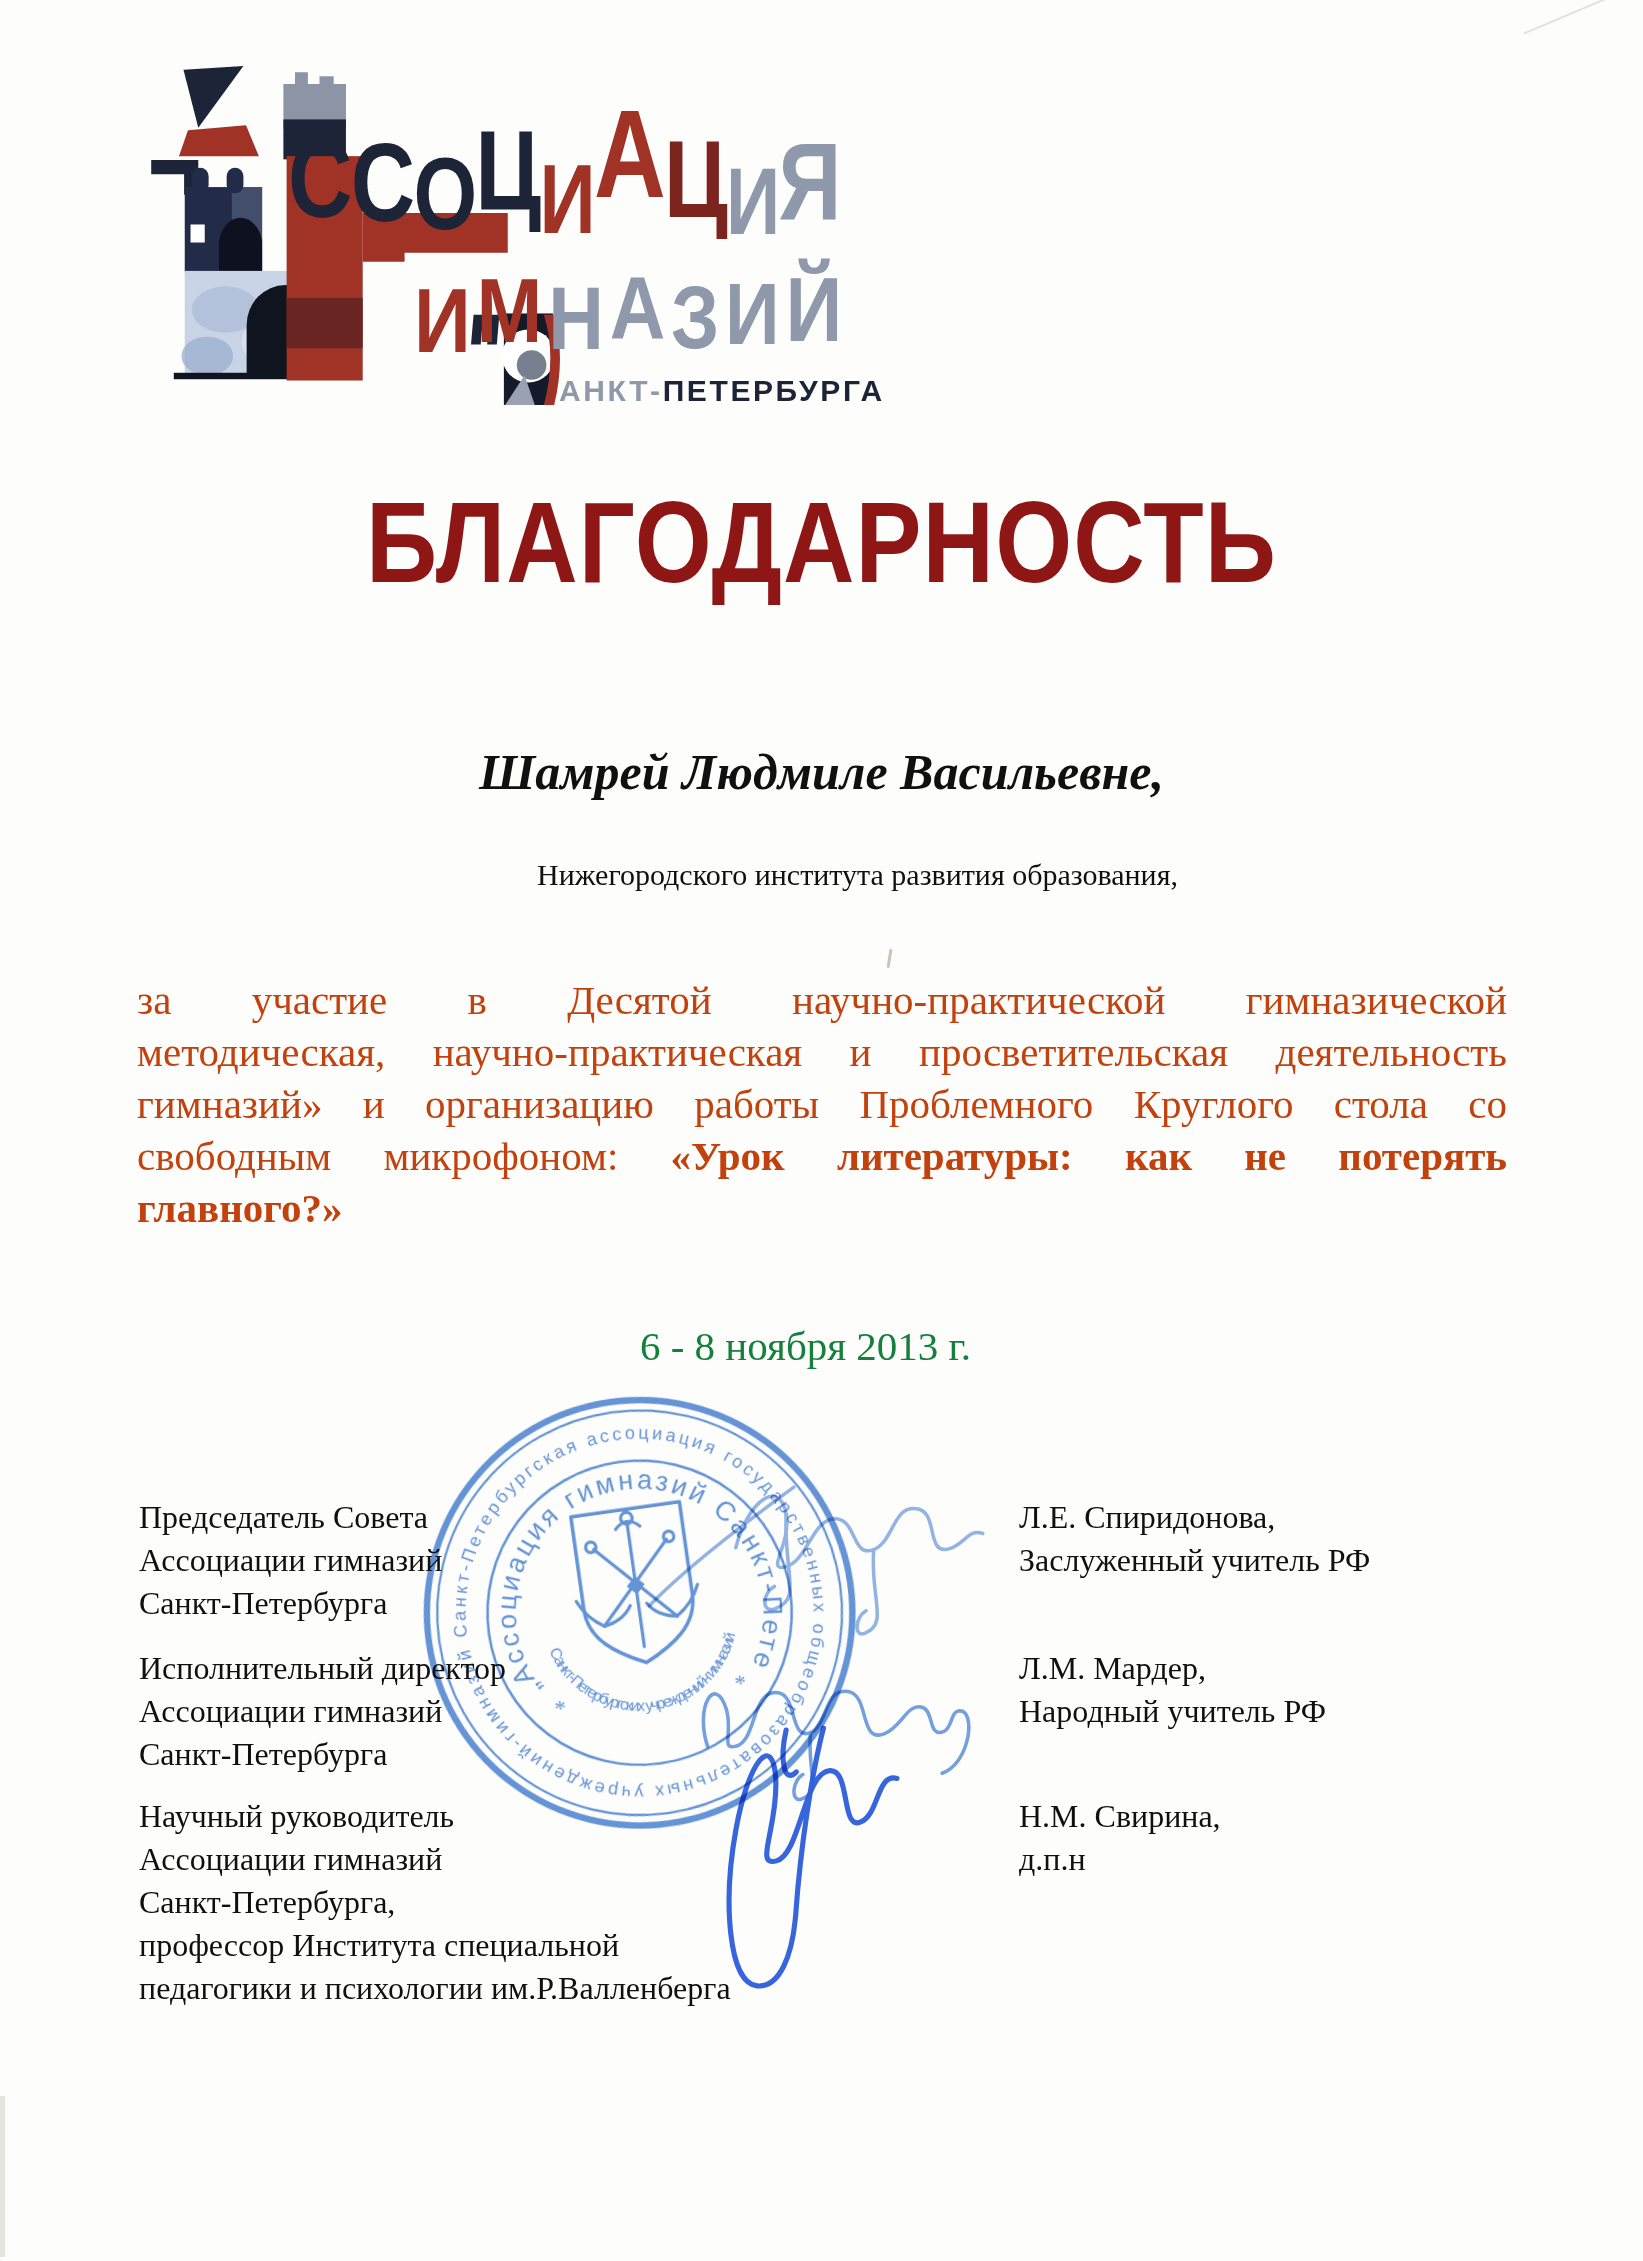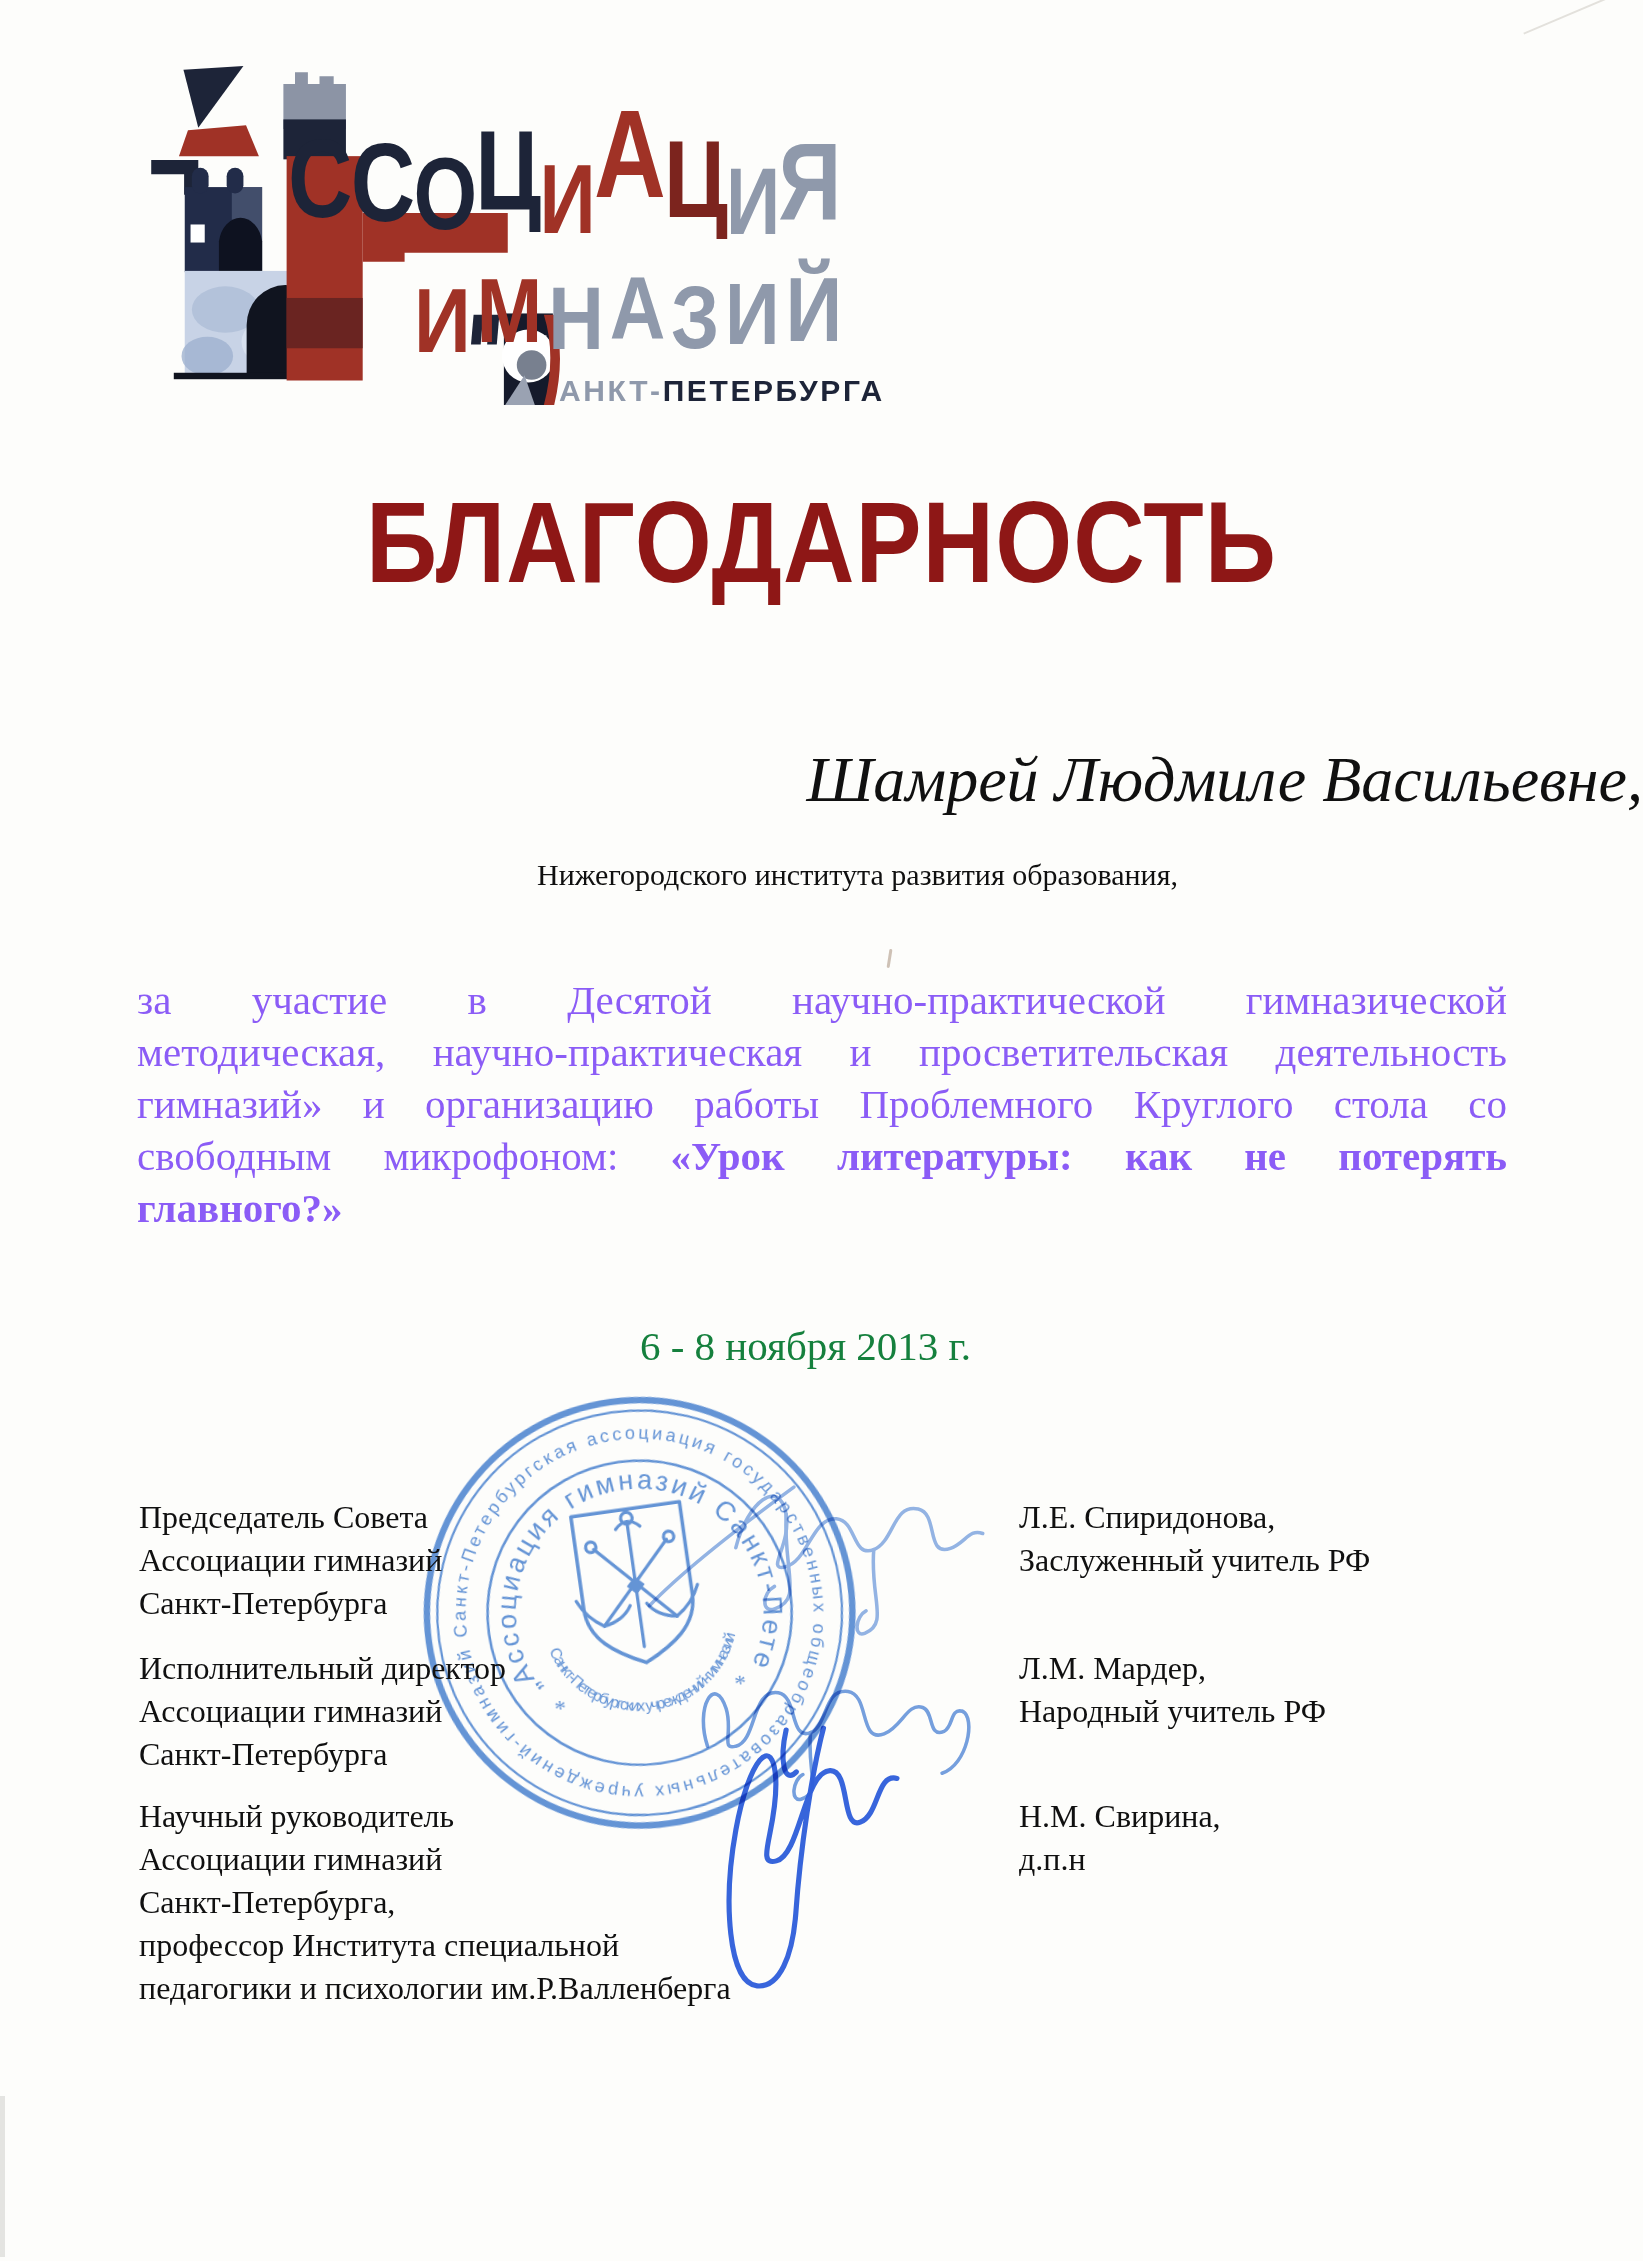--- a/index.html
+++ b/index.html
@@ -22,29 +22,29 @@
   #logo-w2{letter-spacing:5.8px;}
   #logo-w3{font-family:"Liberation Sans",sans-serif; font-weight:700; font-size:30px; letter-spacing:2.6px;text-align:center;}
   
   .title{
     left:0; width:1643px; top:485px; text-align:center;
     font-family:"Liberation Sans",sans-serif; font-weight:700;
     font-size:115px; letter-spacing:1.3px; color:var(--title-red,#8e1716);
     transform:scaleX(.86); transform-origin:center top; line-height:1;
   }
   .recipient-name{
-    left:0; width:1643px; top:746px; text-align:right;
-    font-style:italic; font-size:64px; line-height:1.05; color:#101010;
+    left:0; width:1643px; top:746px; text-align:center;
+    font-style:italic; font-size:50px; line-height:1.05; color:#101010;font-weight:bold;
   }
   .recipient-sub{left:0; width:1643px; text-align:center; font-size:30px; white-space:pre; color:#101010;}
   
   .body-block{left:137px; top:974px; width:1370px;}
   .body-line{
     font-size:41px; line-height:52px; height:52px;
-    text-align:justify; text-align-last:justify; white-space:normal; color:#8b5cf6;
+    text-align:justify; text-align-last:justify; white-space:normal; color:#c2410c;
   }
   .body-line.body-last{text-align-last:left;}
   .bold{font-weight:700;}
   .date-line{left:0; width:1611px; top:1322px; text-align:center; font-size:41px; white-space:pre; color:#15803d;}
   
   .sig-pos,.sig-name{font-size:32px; line-height:43px; color:#101010;}
   
   .tick{left:888px; top:949px; width:3.2px; height:19.3px; background:#c2b2a4; transform:rotate(9deg); border-radius:1.9px; opacity:.8;}
   .crease{left:1516px; top:-5.2px; width:193px; height:1.9px; background:#e3e1dc; transform:rotate(-23deg);}
   .edge-sliver{left:0; top:2096px; width:4.5px; height:161px; background:#d9d9d5; opacity:.7;}

